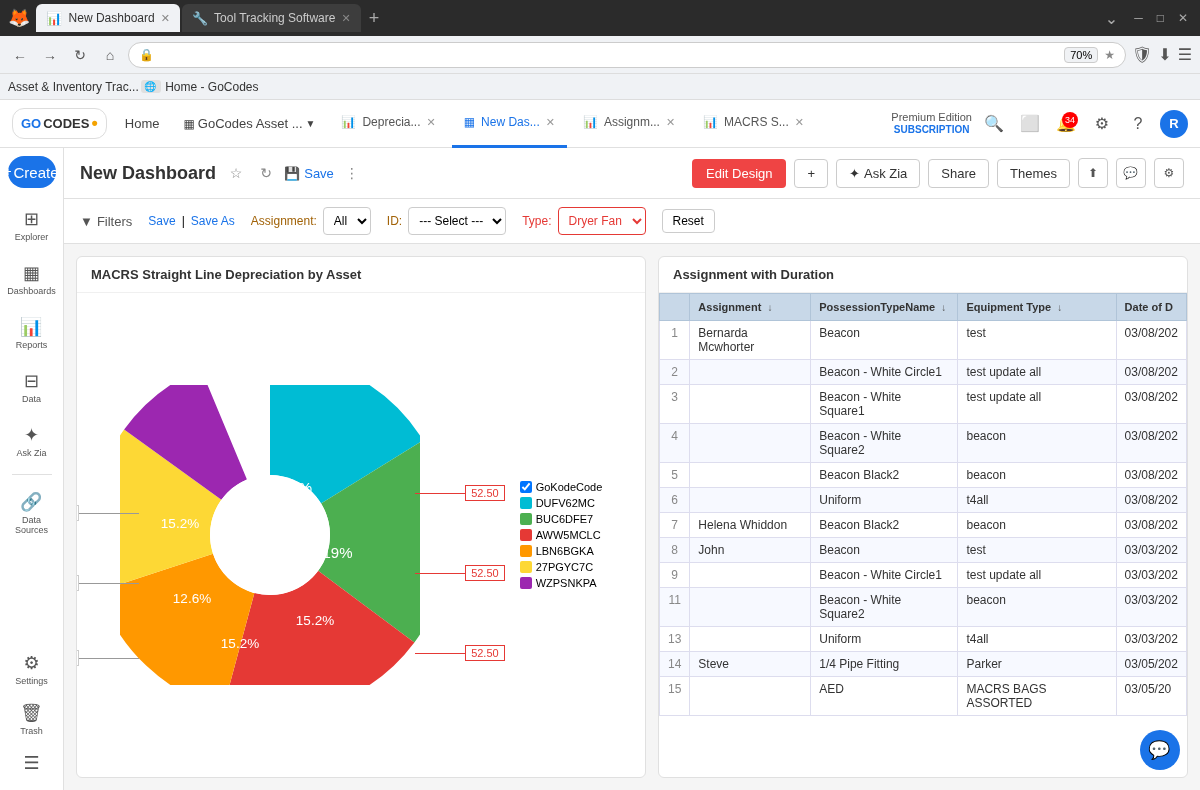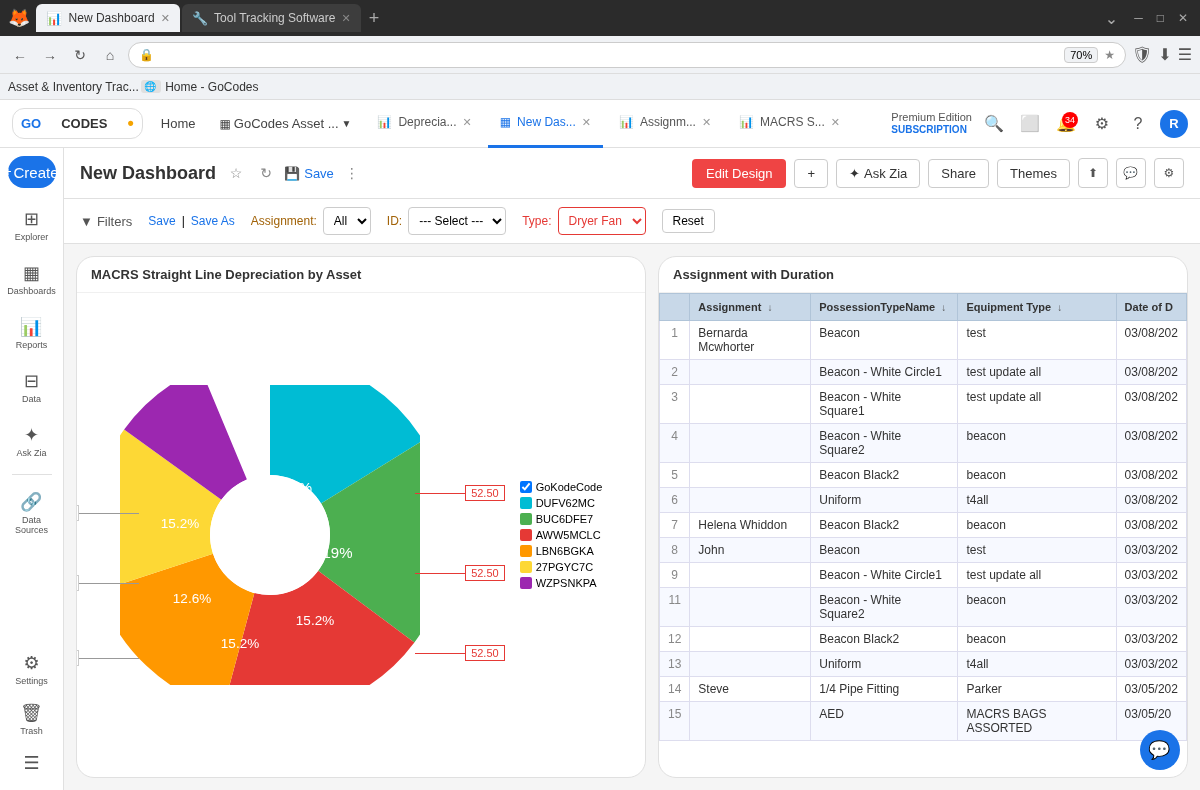--- a/index.html
+++ b/index.html
@@ -17,31 +17,31 @@
     .nav-btn { width: 24px; height: 24px; display: flex; align-items: center; justify-content: center; cursor: pointer; color: #555; font-size: 14px; border-radius: 50%; }
     .address-bar { flex: 1; height: 26px; border: 1px solid #ccc; border-radius: 14px; padding: 0 10px; font-size: 12px; background: white; display: flex; align-items: center; gap: 6px; }
     .address-bar input { border: none; outline: none; flex: 1; font-size: 12px; }
     .zoom-badge { background: #f0f2f5; border: 1px solid #ccc; padding: 1px 5px; border-radius: 4px; font-size: 11px; }
     .browser-ext { display: flex; gap: 6px; align-items: center; }
     .bookmarks-bar { display: flex; align-items: center; height: 26px; background: #f0f2f5; padding: 0 8px; gap: 2px; border-bottom: 1px solid #ddd; font-size: 12px; color: #333; }
 
     
     .app { display: flex; flex-direction: column; height: calc(790px - 36px - 38px - 26px); background: #f5f5f5; }
     .app-header { display: flex; align-items: center; height: 48px; background: #fff; border-bottom: 1px solid #e0e0e0; padding: 0 12px; gap: 8px; }
-    .logo { background: #fff; border: 1px solid #ddd; padding: 4px 8px; border-radius: 12px; font-weight: bold; font-size: 13px; color: #333; display: flex; align-items: center; gap: 20px; }
+    .logo { background: #fff; border: 1px solid #ddd; padding: 4px 8px; border-radius: 12px; font-weight: bold; font-size: 13px; color: #333; display: flex; align-items: center; gap: 2px; }
     .logo-go { color: #1a73e8; }
     .logo-codes { color: #333; }
     .logo-dot { color: #f4a300; font-size: 18px; }
     .nav-links { display: flex; gap: 4px; flex: 1; }
     .nav-link { padding: 4px 10px; cursor: pointer; font-size: 13px; color: #444; border-radius: 4px; display: flex; align-items: center; gap: 4px; }
     .tab-item { display: flex; align-items: center; padding: 6px 12px; cursor: pointer; font-size: 12px; color: #555; border-bottom: 3px solid transparent; gap: 6px; height: 48px; }
     .tab-item.active { border-bottom-color: #1a73e8; color: #1a73e8; }
     .tab-close-btn { color: #999; font-size: 11px; cursor: pointer; }
     .header-right { display: flex; align-items: center; gap: 8px; }
-    .premium-badge { text-align: left; line-height: 1.2; }
+    .premium-badge { text-align: center; line-height: 1.2; }
     .premium-line1 { font-size: 11px; color: #555; }
     .premium-line2 { font-size: 10px; color: #1a73e8; font-weight: bold; }
     .header-icon { width: 28px; height: 28px; display: flex; align-items: center; justify-content: center; cursor: pointer; border-radius: 50%; color: #555; font-size: 16px; position: relative; }
     .notif-badge { position: absolute; top: 2px; right: 2px; background: red; color: white; font-size: 9px; width: 16px; height: 16px; border-radius: 50%; display: flex; align-items: center; justify-content: center; }
     .user-avatar { width: 28px; height: 28px; background: #1a73e8; color: white; border-radius: 50%; display: flex; align-items: center; justify-content: center; font-weight: bold; font-size: 13px; cursor: pointer; }
 
     
     .main-body { display: flex; flex: 1; overflow: hidden; }
     .sidebar { width: 64px; background: #fff; border-right: 1px solid #e0e0e0; display: flex; flex-direction: column; align-items: center; padding: 8px 0; gap: 4px; }
     .sidebar-create { width: 48px; height: 32px; background: #1a73e8; color: white; border-radius: 16px; display: flex; align-items: center; justify-content: center; font-size: 12px; cursor: pointer; gap: 2px; margin-bottom: 8px; }
@@ -69,21 +69,21 @@
     .filter-group { display: flex; align-items: center; gap: 6px; }
     .filter-label { font-size: 12px; color: #a16207; }
     .filter-select { height: 28px; border: 1px solid #ccc; border-radius: 4px; padding: 0 6px; font-size: 12px; background: white; cursor: pointer; }
     .filter-select.type-select { border-color: #e53935; color: #e53935; }
     .filter-save { display: flex; gap: 6px; align-items: center; font-size: 12px; }
     .filter-save a { color: #1a73e8; cursor: pointer; text-decoration: none; }
     .reset-btn { background: white; border: 1px solid #ccc; padding: 4px 10px; border-radius: 4px; cursor: pointer; font-size: 12px; }
 
     
     .dashboard-panels { display: flex; gap: 12px; padding: 12px; overflow: hidden; flex: 1; }
-    .panel { background: white; border-radius: 18px; border: 1px solid #e0e0e0; overflow: hidden; }
+    .panel { background: white; border-radius: 6px; border: 1px solid #e0e0e0; overflow: hidden; }
     .panel-left { flex: 0 0 570px; display: flex; flex-direction: column; }
     .panel-right { flex: 1; display: flex; flex-direction: column; }
     .panel-title { font-size: 13px; font-weight: bold; color: #333; padding: 10px 14px; border-bottom: 1px solid #f0f0f0; }
 
     
     .chart-area { flex: 1; display: flex; align-items: center; justify-content: center; padding: 16px; position: relative; }
     .legend { display: flex; flex-direction: column; gap: 4px; margin-left: 16px; font-size: 11px; }
     .legend-item { display: flex; align-items: center; gap: 4px; }
     .legend-color { width: 12px; height: 12px; border-radius: 2px; }
 
@@ -482,27 +482,20 @@
       <td>03/03/202</td>
     </tr>
                   <tr>
       <td class="row-num">11</td>
       <td></td>
       <td>Beacon - White Square2</td>
       <td>beacon</td>
       <td>03/03/202</td>
     </tr>
                   <tr>
-      <td class="row-num">12</td>
-      <td></td>
-      <td>Beacon Black2</td>
-      <td>beacon</td>
-      <td>03/03/202</td>
-    </tr>
-                  <tr>
       <td class="row-num">13</td>
       <td></td>
       <td>Uniform</td>
       <td>t4all</td>
       <td>03/03/202</td>
     </tr>
                   <tr>
       <td class="row-num">14</td>
       <td>Steve</td>
       <td>1/4 Pipe Fitting</td>

